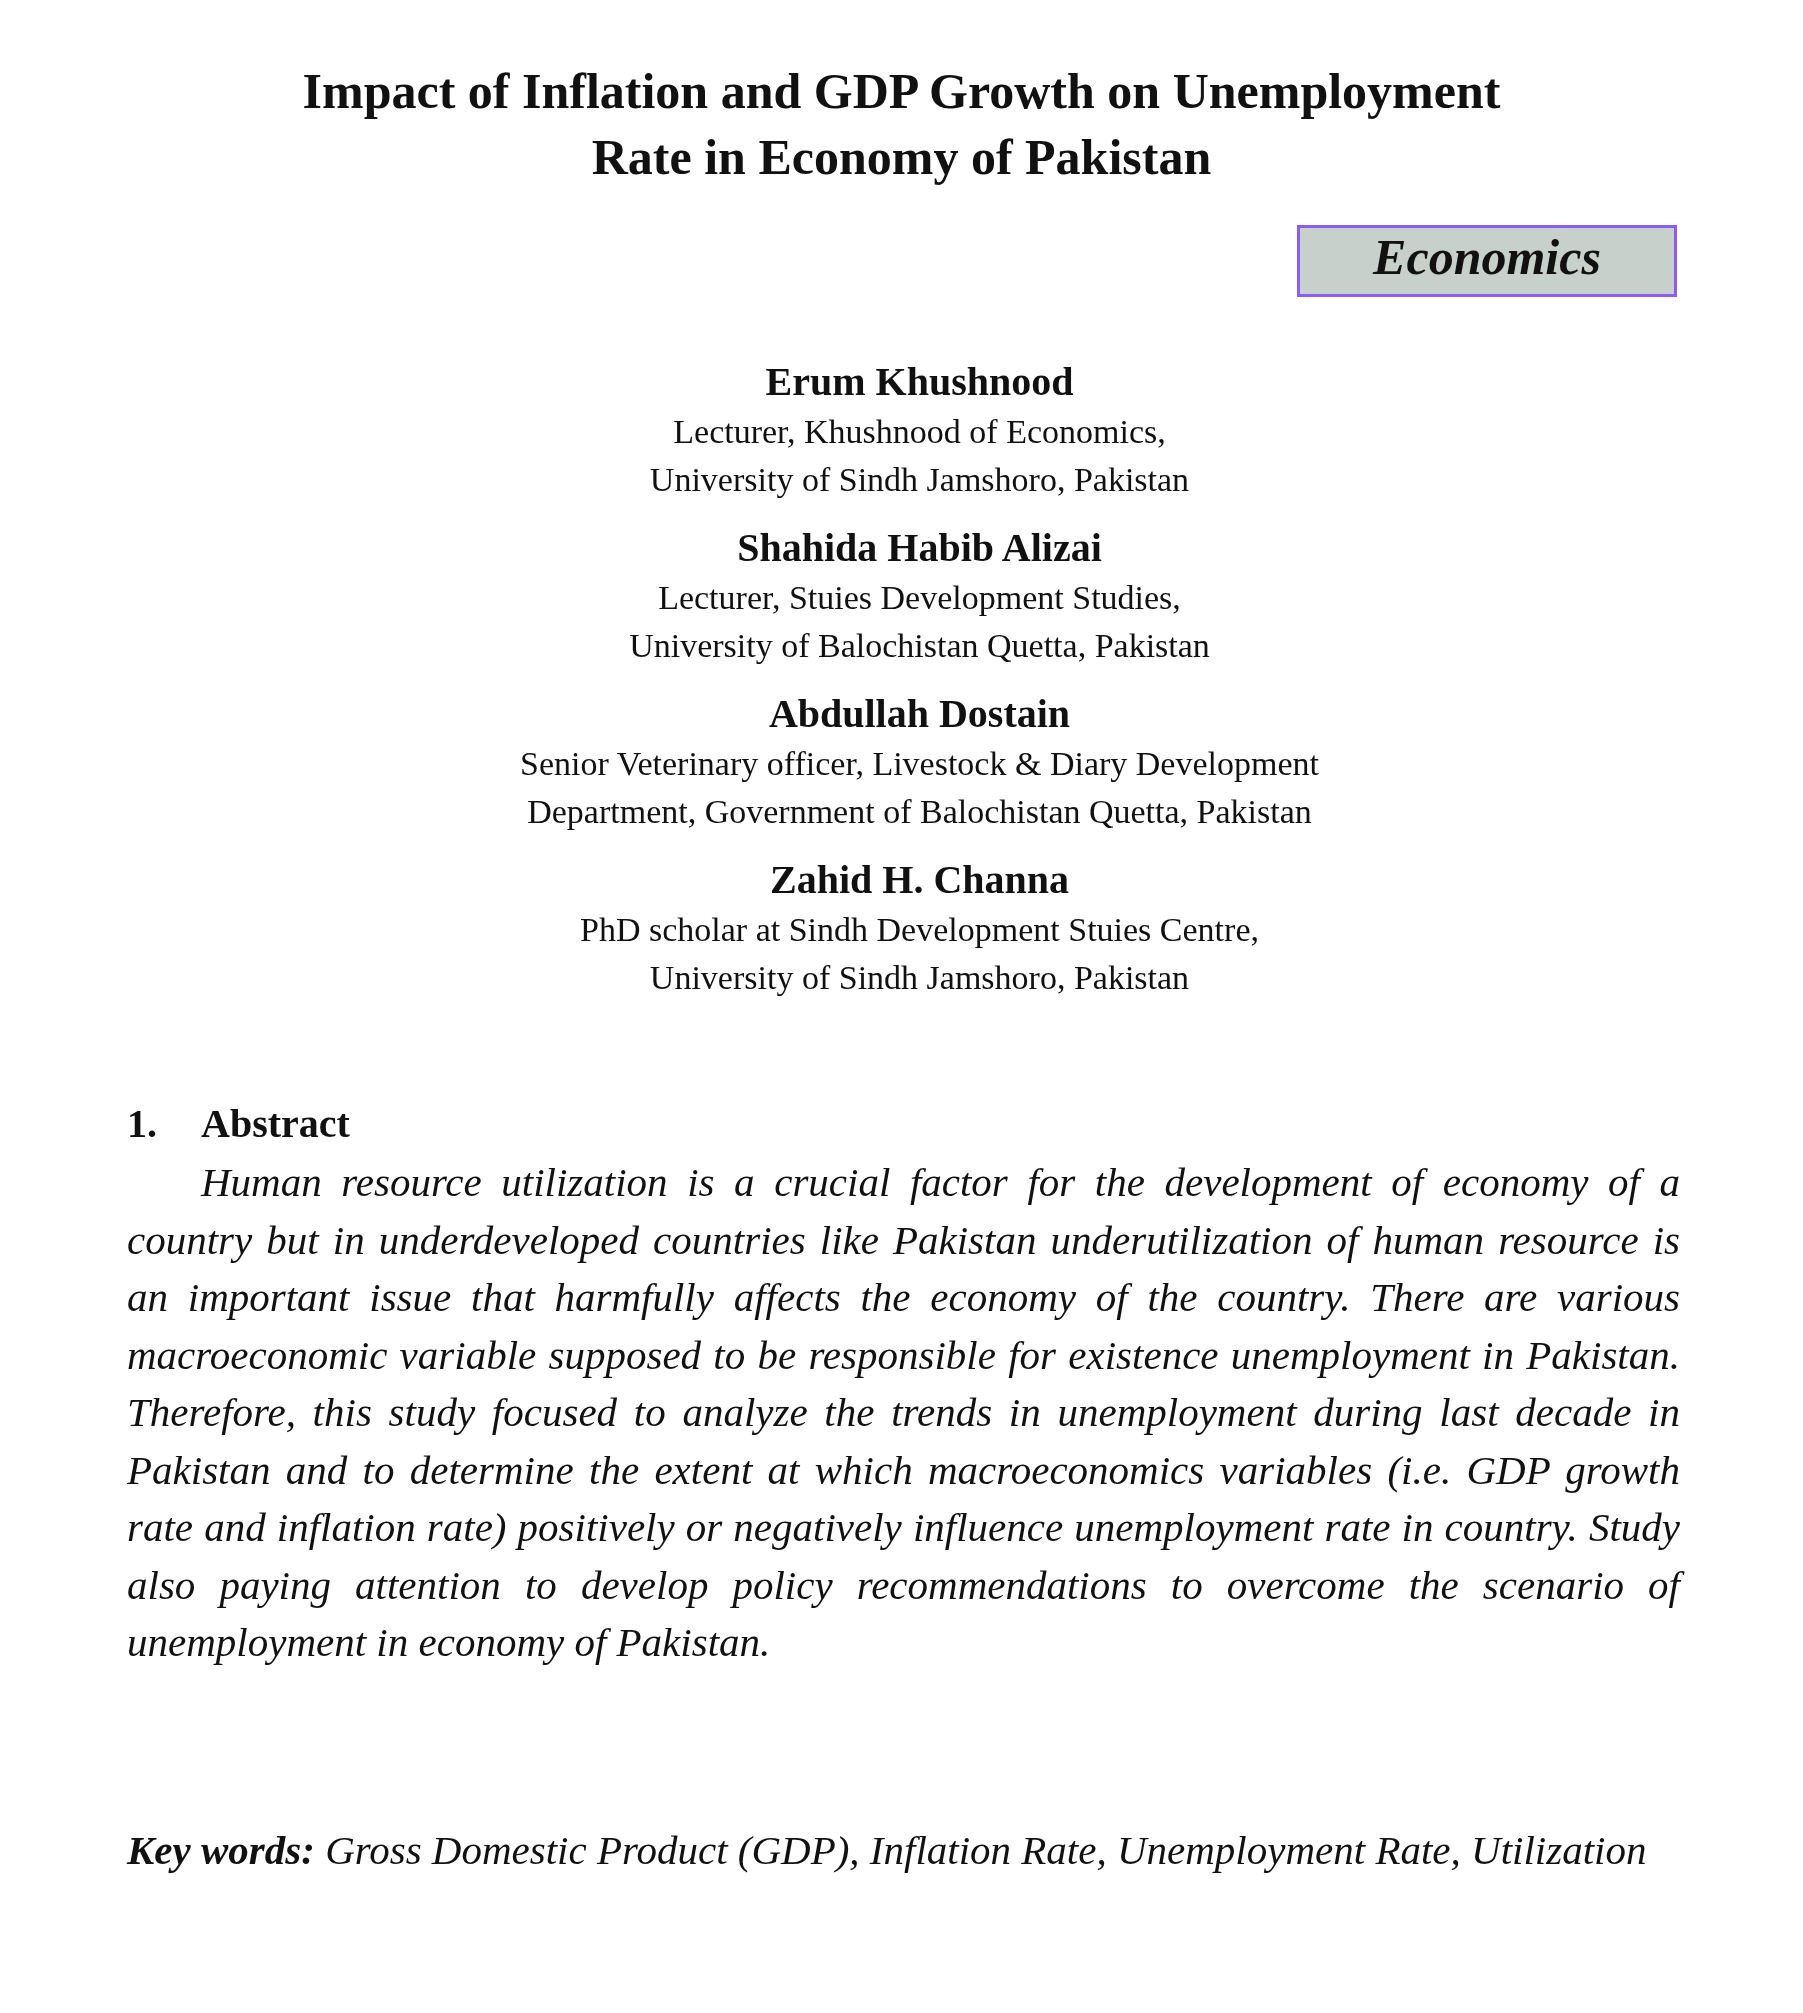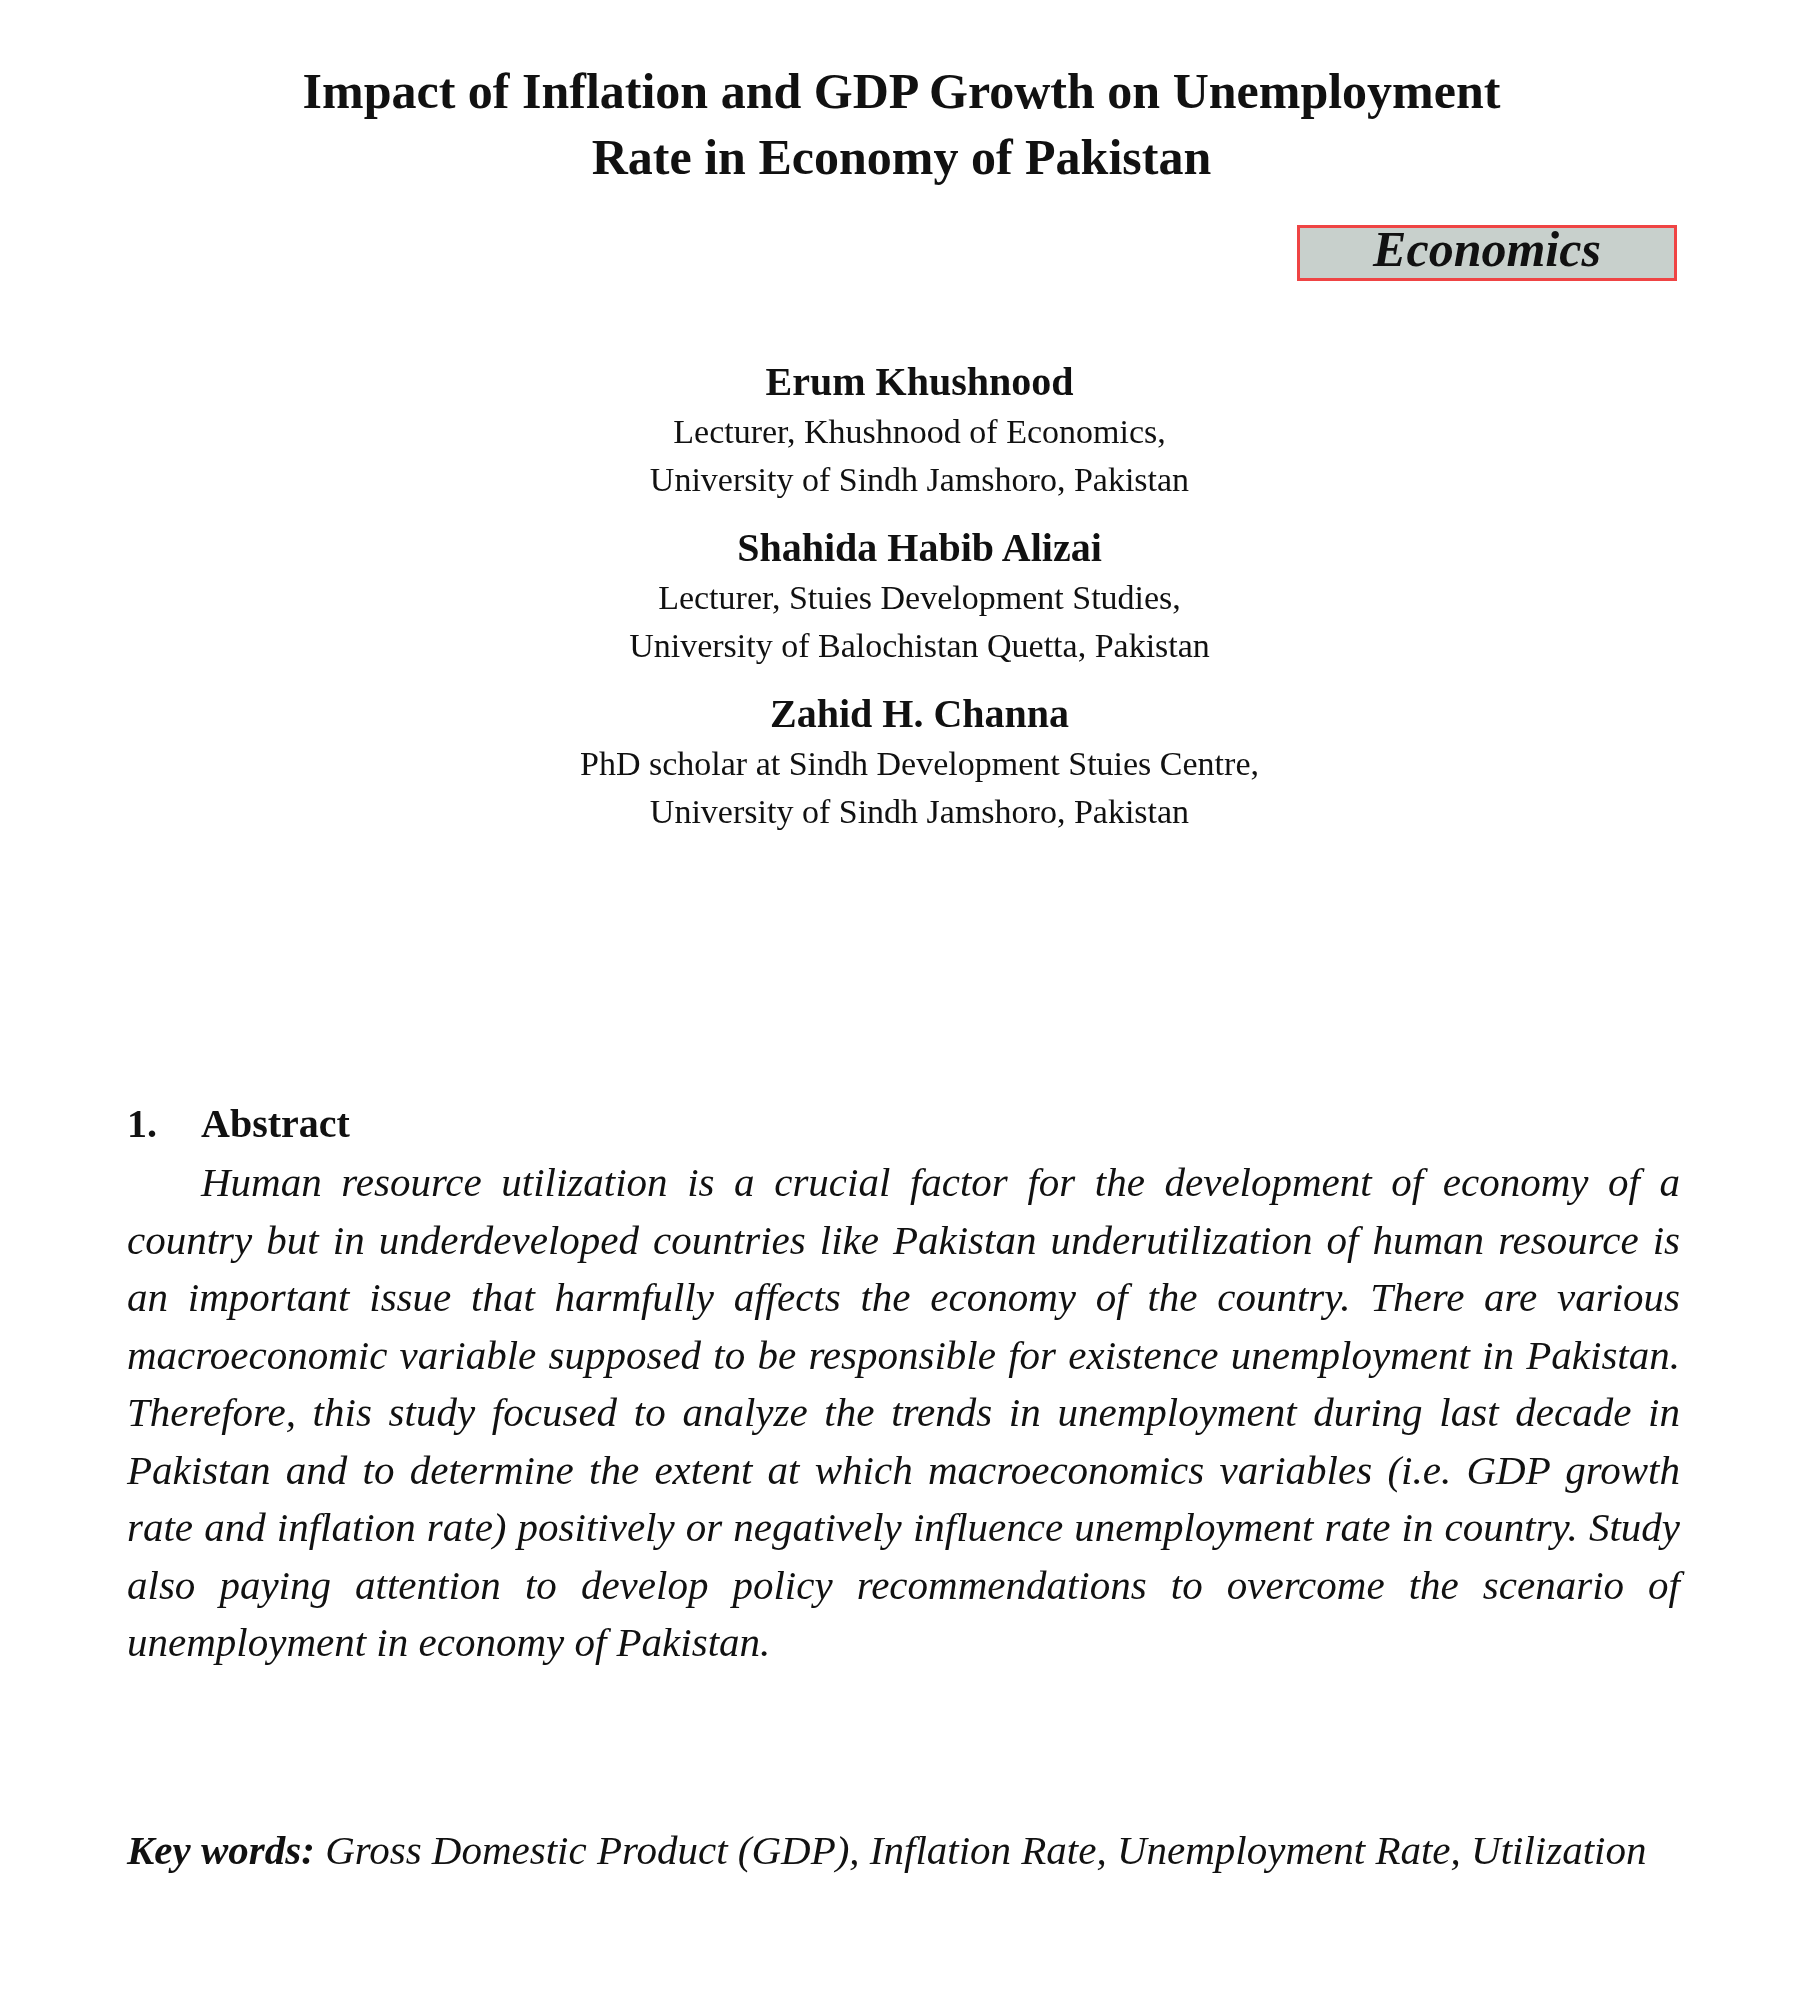--- a/index.html
+++ b/index.html
@@ -6,23 +6,23 @@
     body {
       width: 1803px; height: 2013px; position: relative; overflow: hidden;
       font-family: "Liberation Serif", "DejaVu Serif", serif; color: #111111;
     }
     .title {
       position: absolute; left: 0; top: 58px; width: 1803px;
       text-align: center; font-weight: bold; font-size: 50px; line-height: 66px;
     }
     .title div { margin: 0; }
     .subject-box {
-      position: absolute; left: 1297px; top: 225px; width: 380px; height: 56px;
-      background: #c8d0cc; border: 3px solid #ef4444; box-sizing: border-box;
-      display: flex; align-items: flex-end; justify-content: center;
+      position: absolute; left: 1297px; top: 225px; width: 380px; height: 72px;
+      background: #c8d0cc; border: 3px solid #8b5cf6; box-sizing: border-box;
+      display: flex; align-items: flex-start; justify-content: center;
       font-style: italic; font-weight: bold; font-size: 50px;
     }
     .authors {
       position: absolute; left: 0; top: 356px; width: 1803px; text-align: center;
     }
     .author { margin-bottom: 18px; padding-left: 36px; }
     .author-name { font-weight: bold; font-size: 40px; line-height: 52px; }
     .aff { font-size: 34px; line-height: 48px; }
     .abstract {
       position: absolute; left: 127px; top: 1096px; width: 1553px;
@@ -56,20 +56,25 @@
     <div class="author-name">Erum Khushnood</div>
     <div class="aff">Lecturer, Khushnood of Economics,</div>
     <div class="aff">University of Sindh Jamshoro, Pakistan</div>
   </div>
   <div class="author">
     <div class="author-name">Shahida Habib Alizai</div>
     <div class="aff">Lecturer, Stuies Development Studies,</div>
     <div class="aff">University of Balochistan Quetta, Pakistan</div>
   </div>
   <div class="author">
+    <div class="author-name">Abdullah Dostain</div>
+    <div class="aff">Senior Veterinary officer, Livestock &amp; Diary Development</div>
+    <div class="aff">Department, Government of Balochistan Quetta, Pakistan</div>
+  </div>
+  <div class="author">
     <div class="author-name">Zahid H. Channa</div>
     <div class="aff">PhD scholar at Sindh Development Stuies Centre,</div>
     <div class="aff">University of Sindh Jamshoro, Pakistan</div>
   </div>
 </div>
 
 <div class="abstract">
   <div class="section-heading">
     <span class="num">1.</span><span>Abstract</span>
   </div>

